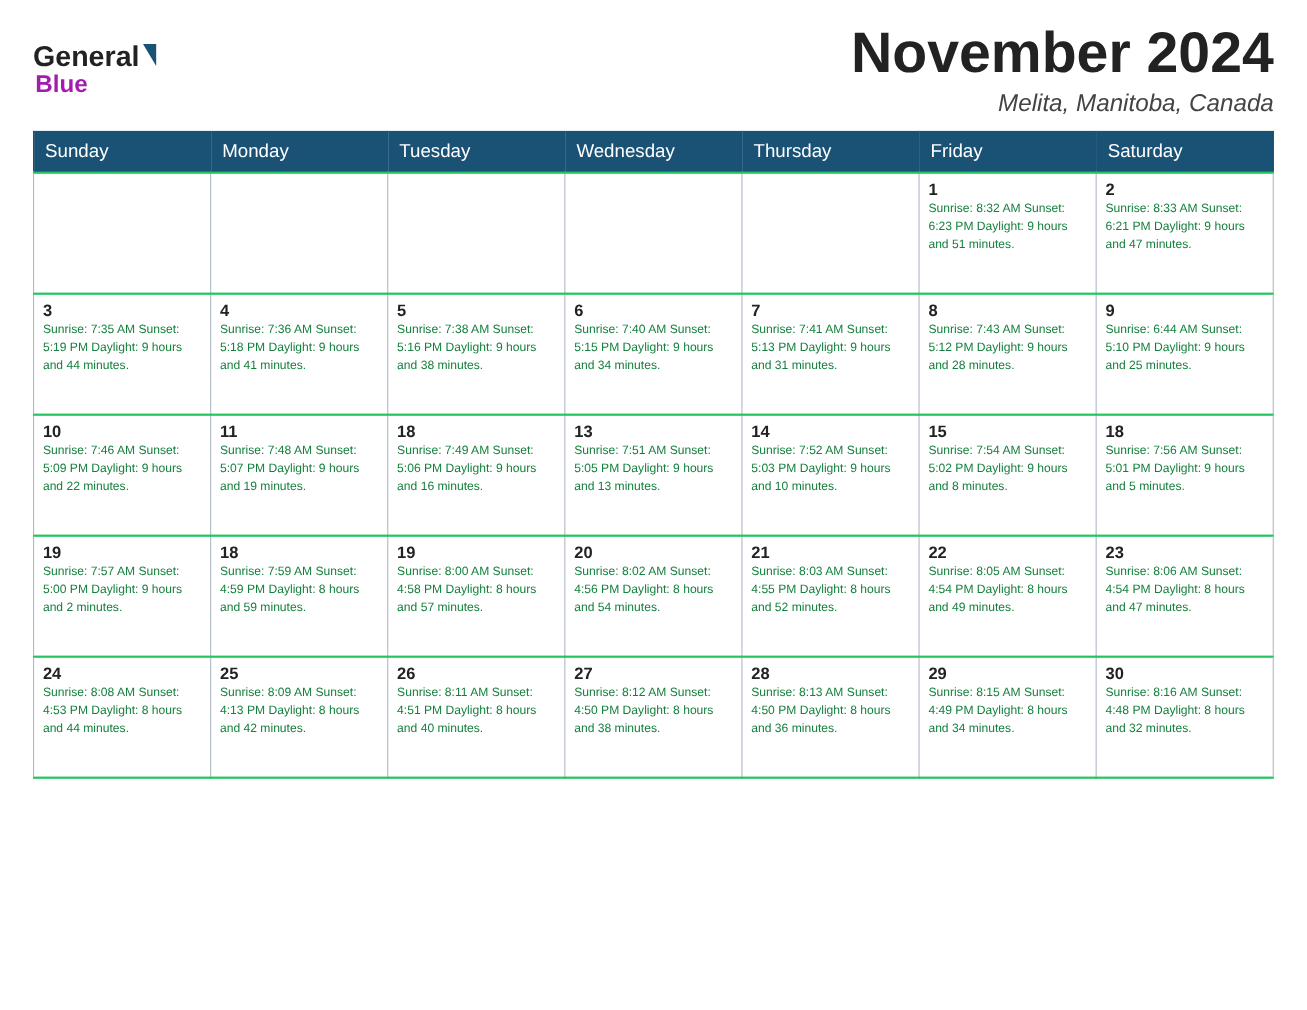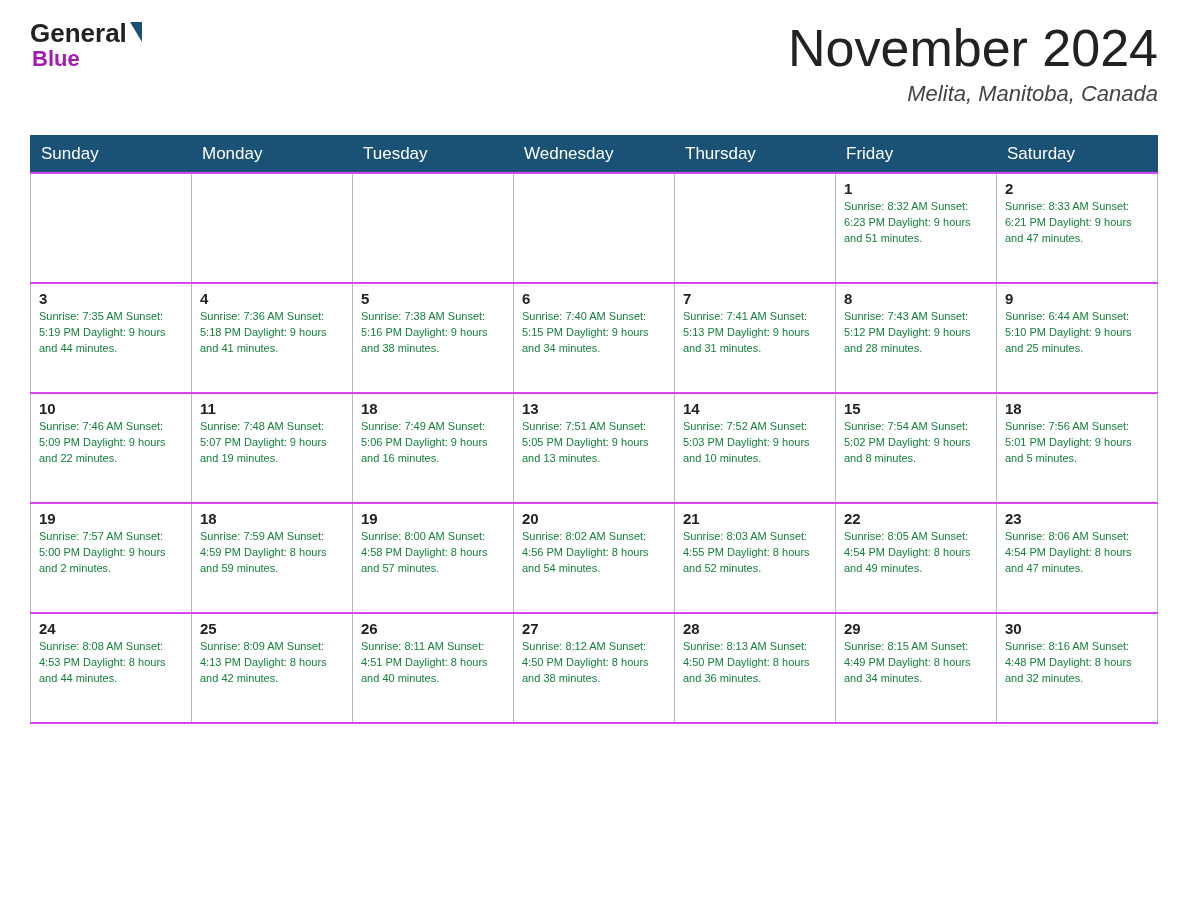--- a/index.html
+++ b/index.html
@@ -7,22 +7,22 @@
       font-family: Arial, Helvetica, sans-serif;
       background: #fff;
       color: #222;
       width: 1188px;
       min-height: 918px;
       padding: 20px 30px;
     }
     .header {
       display: flex;
       justify-content: space-between;
-      align-items: flex-start;
-      margin-bottom: 28px;
+      align-items: center;
+      margin-bottom: 12px;
     }
     .logo {
       display: flex;
       flex-direction: column;
       align-items: flex-start;
     }
     .logo-top {
       display: flex;
       align-items: center;
       font-size: 26px;
@@ -44,21 +44,21 @@
       font-size: 22px;
       font-weight: bold;
       color: #a21caf;
       margin-left: 2px;
     }
     .title-block {
       text-align: right;
     }
     .month-title {
       font-size: 52px;
-      font-weight: normal;
+      font-weight: bold;
       color: #222;
       line-height: 1.1;
     }
     .location {
       font-size: 22px;
       color: #444;
       margin-top: 4px;
       font-style: italic;
     }
     .calendar {
@@ -80,21 +80,21 @@
       padding: 6px 8px;
       border: 1px solid #b0b8c8;
       width: 14.28%;
       min-height: 110px;
       height: 110px;
       font-size: 13px;
       color: #222;
       background: #fff;
     }
     .calendar tr {
-      border-bottom: 2px solid #d946ef;
+      border-bottom: 2px solid #22c55e;
       border-radius: 12px;
     }
     .day-num {
       font-size: 15px;
       font-weight: bold;
       color: #222;
       display: block;
       margin-bottom: 2px;
     }
     .day-info {

